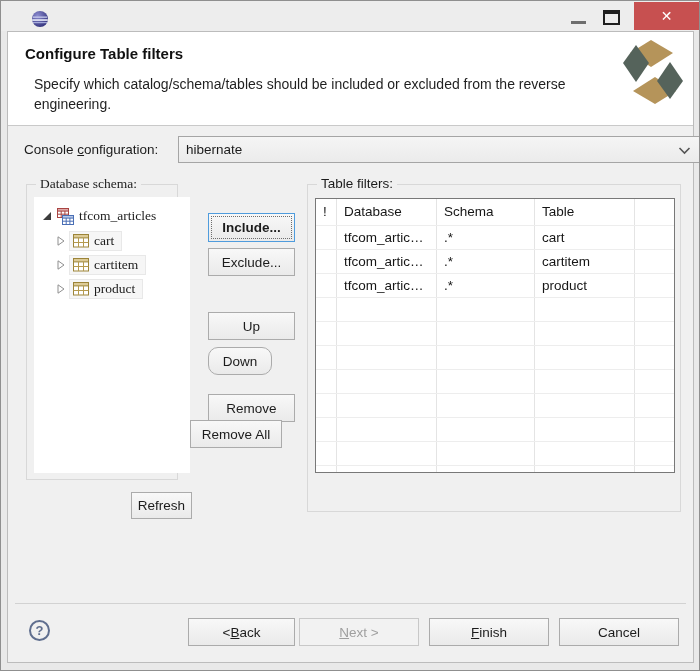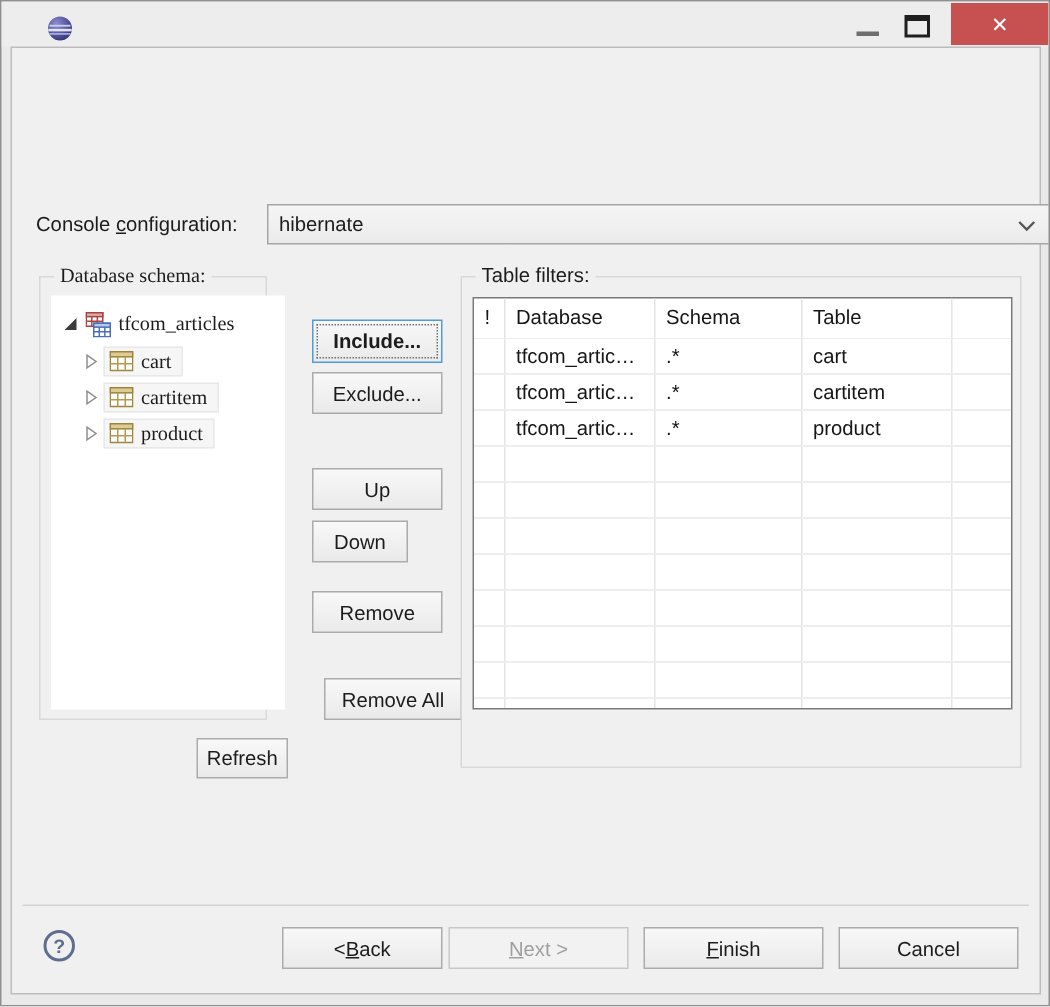--- a/index.html
+++ b/index.html
@@ -50,23 +50,23 @@
   .btn{
     position:absolute;display:flex;align-items:center;justify-content:center;
     background:linear-gradient(#f8f8f8,#eaeaea);border:1px solid #ababab;
     font-size:13.5px;color:#1c1c1c;cursor:pointer;font-family:inherit;
   }
   .btn.focus{border-color:#4f9cdd;outline:1px dotted #6e6e6e;outline-offset:-4px;font-weight:bold;}
   .btn.disabled{background:#f2f2f2;border-color:#c8c8c8;color:#9f9f9f;cursor:default;}
   .b-include{left:200px;top:181px;width:87px;height:29px;}
   .b-exclude{left:200px;top:216px;width:87px;height:28px;}
   .b-up{left:200px;top:280px;width:87px;height:28px;}
-  .b-down{left:200px;top:315px;width:64px;height:28px;}
+  .b-down{left:200px;top:315px;width:64px;height:28px;border-radius:10px;}
   .b-remove{left:200px;top:362px;width:87px;height:28px;}
-  .b-removeall{left:208px;top:388px;width:92px;height:28px;margin-top:32px;}
+  .b-removeall{left:182px;top:388px;width:92px;height:28px;}
   .b-refresh{left:123px;top:460px;width:61px;height:27px;}
   
   .ftable{position:absolute;left:7px;top:13px;width:360px;height:275px;background:#fff;border:1px solid #787878;}
   .colsep{position:absolute;top:0;bottom:0;width:1px;background:#e4e4e4;}
   .rowlines{position:absolute;left:0;right:0;top:26px;bottom:0;
     background:repeating-linear-gradient(to bottom,#ededed 0 1px,transparent 1px 24px);}
   .fhead{position:absolute;left:0;top:0;right:0;height:26px;font-size:13.5px;color:#161616;}
   .fhead span{position:absolute;top:5px;}
   .h-bang{left:7px;}
   .h-catalog{left:28px;}
@@ -108,20 +108,31 @@
     </svg>
     <div class="tb-min"></div>
     <div class="tb-max"></div>
     <div class="tb-close">
       <span>✕</span>
     </div>
   </div>
 
   <div class="panel">
 
+    <div class="header">
+      <div class="hdr-title">Configure Table filters</div>
+      <div class="hdr-desc1">Specify which catalog/schema/tables should be included or excluded from the reverse</div>
+      <div class="hdr-desc2">engineering.</div>
+      <svg class="hib-logo" viewBox="0 0 62 66">
+        <polygon points="29,1 51,14 29,28 8,14" fill="#b5945a"></polygon>
+        <polygon points="33,38 54,52 33,65 11,52" fill="#b5945a"></polygon>
+        <polygon points="14,6 27,24 14,43 1,24" fill="#55635b"></polygon>
+        <polygon points="48,23 61,42 48,60 35,42" fill="#55635b"></polygon>
+      </svg>
+    </div>
 
     <div class="console-label"><span>Console </span><span class="u">c</span><span>onfiguration:</span></div>
     <div class="combo">
       <span>hibernate</span>
       <svg class="chev" width="13" height="8" viewBox="0 0 13 8">
         <polyline points="1.5,1 6.5,6 11.5,1" fill="none" stroke="#555" stroke-width="1.6"></polyline>
       </svg>
     </div>
 
     <div class="group g-schema">

